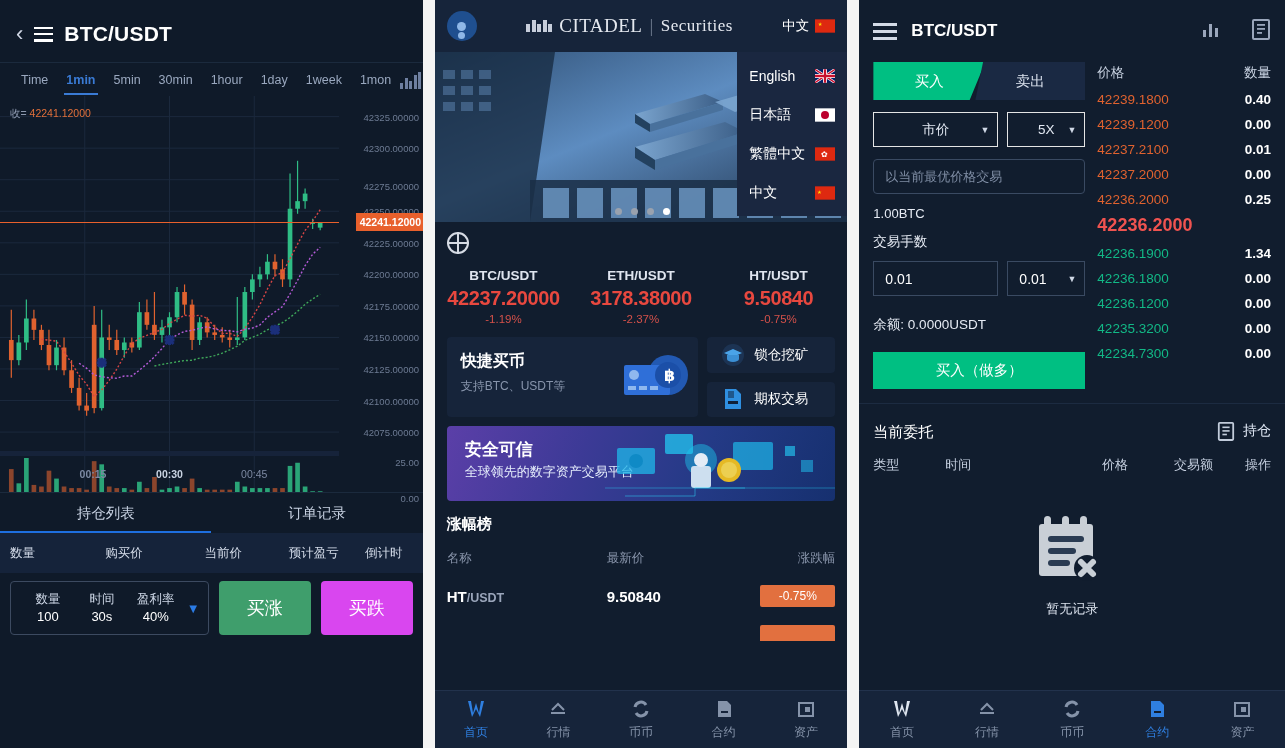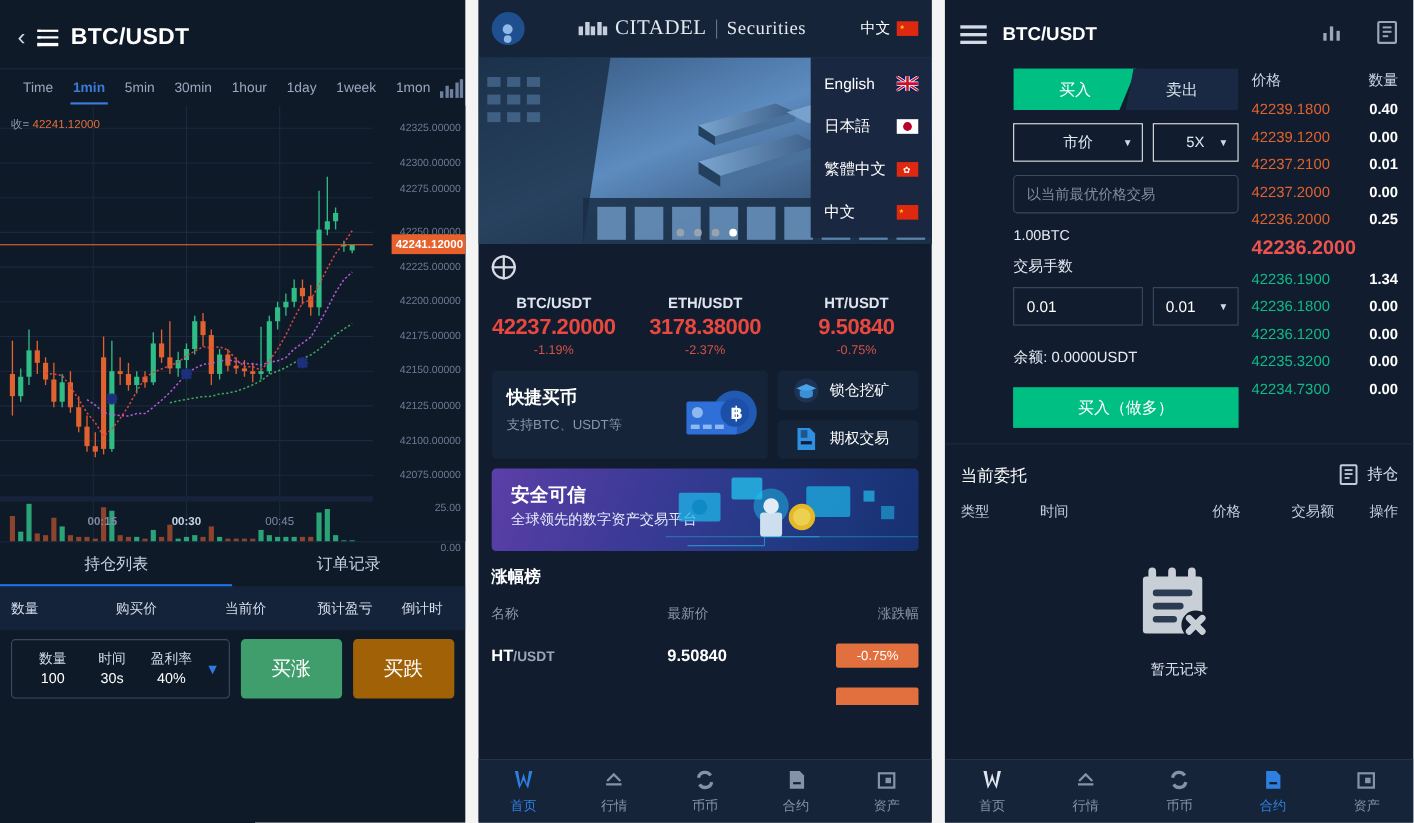--- a/index.html
+++ b/index.html
@@ -65,21 +65,21 @@
   .l-cols span:nth-child(5){ width:58px; text-align:center;}
 
   .l-order { display:flex; align-items:center; gap:10px; padding:8px 10px 10px 10px; }
   .l-sel { flex:1; border:1px solid #3c4a60; border-radius:4px; height:54px; display:flex; align-items:center; padding:0 4px 0 10px;}
   .l-selcell { flex:1; text-align:center; }
   .l-selcell .k { color:#cfd9e8; font-size:12.5px; display:block; line-height:18px;}
   .l-selcell .v { color:#fff; font-size:13px; display:block; line-height:18px;}
   .l-caret { color:#2b7be4; font-size:13px; padding:0 4px; }
   .btn-up, .btn-dn { width:92px; height:54px; border-radius:4px; color:#fff; font-size:18px; display:flex; align-items:center; justify-content:center; }
   .btn-up { background:#3f9e6c; }
-  .btn-dn { background:#a16207; }
+  .btn-dn { background:#d946ef; }
 
   
   .m-head { height:52px; background:#16243a; display:flex; align-items:center; padding:0 12px; position:relative;}
   .avatar { width:30px; height:30px; border-radius:50%; background:#1f4f8f; display:flex; align-items:center; justify-content:center;}
   .avatar .b { width:9px; height:9px; border-radius:50%; background:#8fb8e8; box-shadow:0 9px 0 -1px #8fb8e8; }
   .brand { flex:1; text-align:center; color:#e4e8ef; font-family:"Liberation Serif", "DejaVu Serif", serif; font-size:19px; letter-spacing:.5px; display:flex; align-items:center; justify-content:center; gap:7px;}
   .castle { display:inline-flex; align-items:flex-end; gap:1.5px; height:12px; }
   .castle s { display:block; width:4px; background:#c7cedb; text-decoration:none;}
   .brand .sep { color:#6d7a8d; font-weight:300;}
   .brand .sub { font-size:17px; }
@@ -131,21 +131,21 @@
   .tabbar { position:absolute; left:0; bottom:0; width:100%; height:58px; background:#16243a; display:flex; border-top:1px solid #22324c;}
   .tb { flex:1; display:flex; flex-direction:column; align-items:center; justify-content:center; gap:5px; color:#8593a9; font-size:12px;}
   .tb.on { color:#2f7fe0; }
   .tbico { height:20px; display:flex; align-items:center; justify-content:center;}
 
   
   .r-head { height:62px; display:flex; align-items:center; padding:0 14px; gap:14px;}
   .burger { display:flex; flex-direction:column; gap:4px; width:24px;}
   .burger s { height:3px; background:#d3dae6; display:block; text-decoration:none;}
   .r-pair { color:#fff; font-size:17px; font-weight:bold; flex:1;}
-  .r-body { display:flex;margin-left:48px; }
+  .r-body { display:flex; }
   .r-left { width:238px; padding:0 12px 0 14px;}
   .r-right { flex:1; padding-right:14px;}
 
   .bs { display:flex; height:38px; }
   .bs .buy { width:112px; background:#00bf82; color:#fff; font-size:14.5px; display:flex; align-items:center; justify-content:center;
              clip-path: polygon(0 0, 100% 0, 86% 100%, 0% 100%); }
   .bs .sell { flex:1; background:#1a2943; color:#dbe2ee; font-size:14.5px; display:flex; align-items:center; justify-content:center;
               clip-path: polygon(7% 0, 100% 0, 100% 100%, 0% 100%); margin-left:-10px;}
   .selrow { display:flex; gap:9px; margin-top:12px;}
   .selbox { border:1px solid #e5e5e5; height:35px; display:flex; align-items:center; justify-content:center; color:#e3e9f3; font-size:13.5px; position:relative;}
@@ -366,21 +366,21 @@
           <polyline points="41.43333333333333,243.2029090909109 48.96666666666667,244.21236363635998 56.5,245.22181818181818 64.03333333333333,255.5687272727236 71.56666666666666,267.1774545454564 79.1,279.2909090909091 86.63333333333333,288.37599999999634 94.16666666666667,300.4894545454582 101.7,293.9279999999982 109.23333333333333,284.33818181818185 116.76666666666667,273.2341818181782 124.3,259.60654545454724 131.83333333333334,247.49309090909458 139.36666666666667,242.44581818182186 146.9,239.4174545454564 154.43333333333334,236.38909090909092 161.96666666666667,233.36072727272546 169.5,227.30400000000367 177.03333333333333,223.26618181818 184.5666666666667,219.22836363636546 192.10000000000002,220.23781818181453 199.63333333333335,219.22836363636546 207.16666666666669,222.25672727273093 214.70000000000002,230.83709090908906 222.23333333333335,237.39854545454915 229.76666666666668,237.39854545454915 237.3,240.4269090909054 244.83333333333334,232.35127272727638 252.36666666666667,221.2472727272727 259.9,208.6290909090909 267.43333333333334,192.98254545454364 274.96666666666664,179.35490909091277 282.5,176.8312727272764 290.0333333333333,162.69890909090725 297.56666666666666,148.06181818181818 305.09999999999997,134.43418181817816 312.6333333333333,125.09672727273094 320.16666666666663,113.74036363636732" fill="none" stroke="#d64545" stroke-width="1.4" stroke-dasharray="2 2"></polyline>
           <polyline points="79.1,267.24690909090543 86.63333333333333,272.2941818181782 94.16666666666667,278.8556363636382 101.7,280.74836363636547 109.23333333333333,281.7578181818145 116.76666666666667,282.2625454545436 124.3,279.9912727272764 131.83333333333334,279.9912727272764 139.36666666666667,274.18690909090543 146.9,267.8778181818145 154.43333333333334,260.81163636363453 161.96666666666667,252.48363636363635 169.5,243.39854545454915 177.03333333333333,238.8559999999963 184.5666666666667,235.3229090909109 192.10000000000002,234.31345454545271 199.63333333333335,232.29454545454547 207.16666666666669,230.78036363636733 214.70000000000002,233.05163636363454 222.23333333333335,234.31345454545271 229.76666666666668,234.8181818181818 237.3,235.82763636364004 244.83333333333334,233.30400000000367 252.36666666666667,232.04218181818547 259.9,229.01381818182003 267.43333333333334,221.19054545454176 274.96666666666664,215.89090909090908 282.5,210.5912727272764 290.0333333333333,197.97309090909457 297.56666666666666,184.34545454545454 305.09999999999997,169.70836363636548 312.6333333333333,158.22581818182186 320.16666666666663,151.28581818182187" fill="none" stroke="#b35ad6" stroke-width="1.4" stroke-dasharray="2 2"></polyline>
           <polyline points="154.43333333333334,270.0292727272746 161.96666666666667,268.3889090909073 169.5,267.1270909090891 177.03333333333333,265.8021818181855 184.5666666666667,264.5403636363673 192.10000000000002,264.2879999999982 199.63333333333335,262.14290909091096 207.16666666666669,261.38581818182183 214.70000000000002,259.6192727272745 222.23333333333335,257.09563636363816 229.76666666666668,253.81490909091278 237.3,250.1556363636382 244.83333333333334,244.35127272727638 252.36666666666667,241.4490909090909 259.9,238.16836363636548 267.43333333333334,233.75200000000186 274.96666666666664,230.09272727272727 282.5,226.68581818182184 290.0333333333333,221.51236363635994 297.56666666666666,215.32945454545822 305.09999999999997,208.26327272726908 312.6333333333333,203.02672727273094 320.16666666666663,198.29490909091277" fill="none" stroke="#3fa85a" stroke-width="1.4" stroke-dasharray="2 2"></polyline>
           <path d="M96.7,266.6727272727273 h10 M101.7,261.6727272727273 v10 M97.7,262.6727272727273 l8,8 M105.7,262.6727272727273 l-8,8" stroke="#1b2f7a" stroke-width="3"></path>
           <path d="M164.5,243.96 h10 M169.5,238.96 v10 M165.5,239.96 l8,8 M173.5,239.96 l-8,8" stroke="#1b2f7a" stroke-width="3"></path>
           <path d="M269.96666666666664,233.86545454545453 h10 M274.96666666666664,228.86545454545453 v10 M270.96666666666664,229.86545454545453 l8,8 M278.96666666666664,229.86545454545453 l-8,8" stroke="#1b2f7a" stroke-width="3"></path>
         </svg>
       <div class="yaxis" id="yaxis">
           <div class="ytick" style="top: 20.6182px;">42325.00000</div>
           <div class="ytick" style="top: 52.1636px;">42300.00000</div>
-          <div class="ytick" style="top: 76px;">42275.00000</div>
+          <div class="ytick" style="top: 90px;">42275.00000</div>
           <div class="ytick" style="top: 115.255px;">42250.00000</div>
           <div class="ytick" style="top: 146.8px;">42225.00000</div>
           <div class="ytick" style="top: 178.345px;">42200.00000</div>
           <div class="ytick" style="top: 209.891px;">42175.00000</div>
           <div class="ytick" style="top: 241.436px;">42150.00000</div>
           <div class="ytick" style="top: 272.982px;">42125.00000</div>
           <div class="ytick" style="top: 304.527px;">42100.00000</div>
           <div class="ytick" style="top: 336.073px;">42075.00000</div>
           <div class="ytick" style="top: 366px;">25.00</div>
           <div class="ytick" style="top: 402px;">0.00</div>

